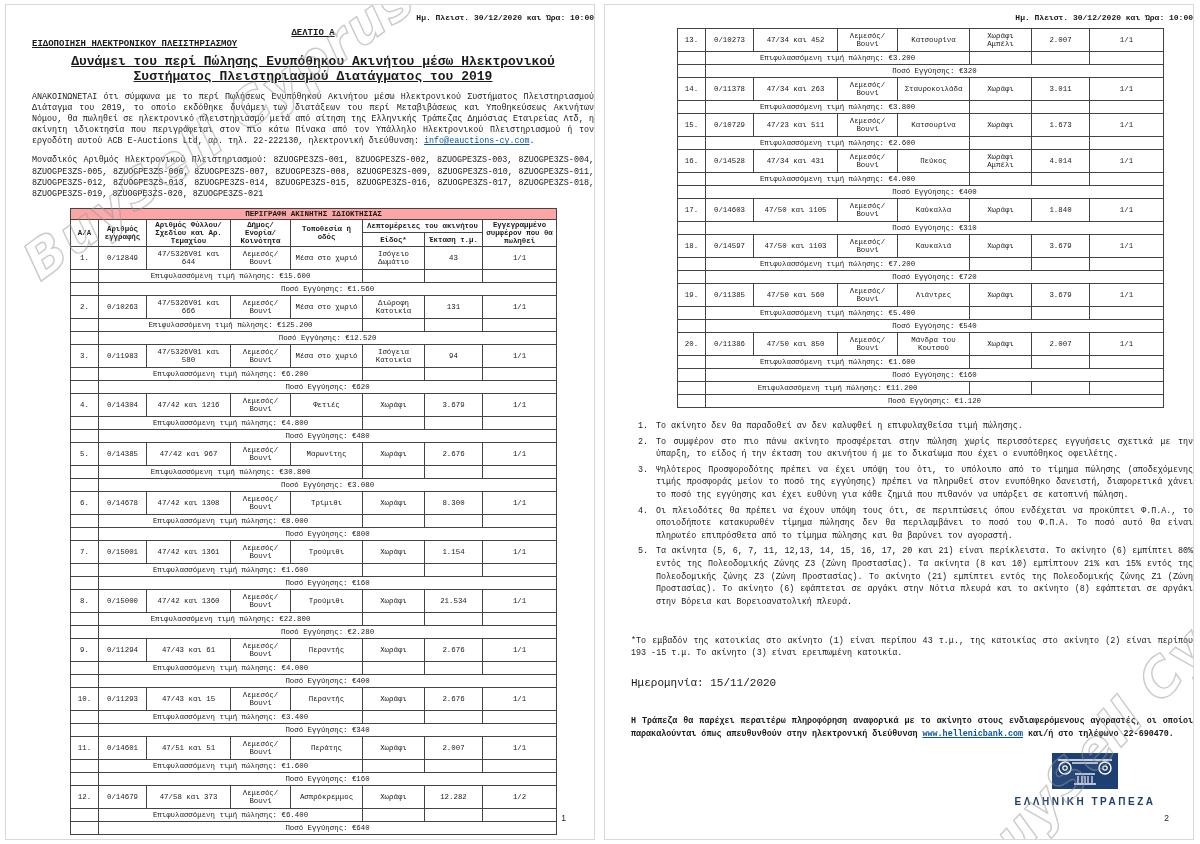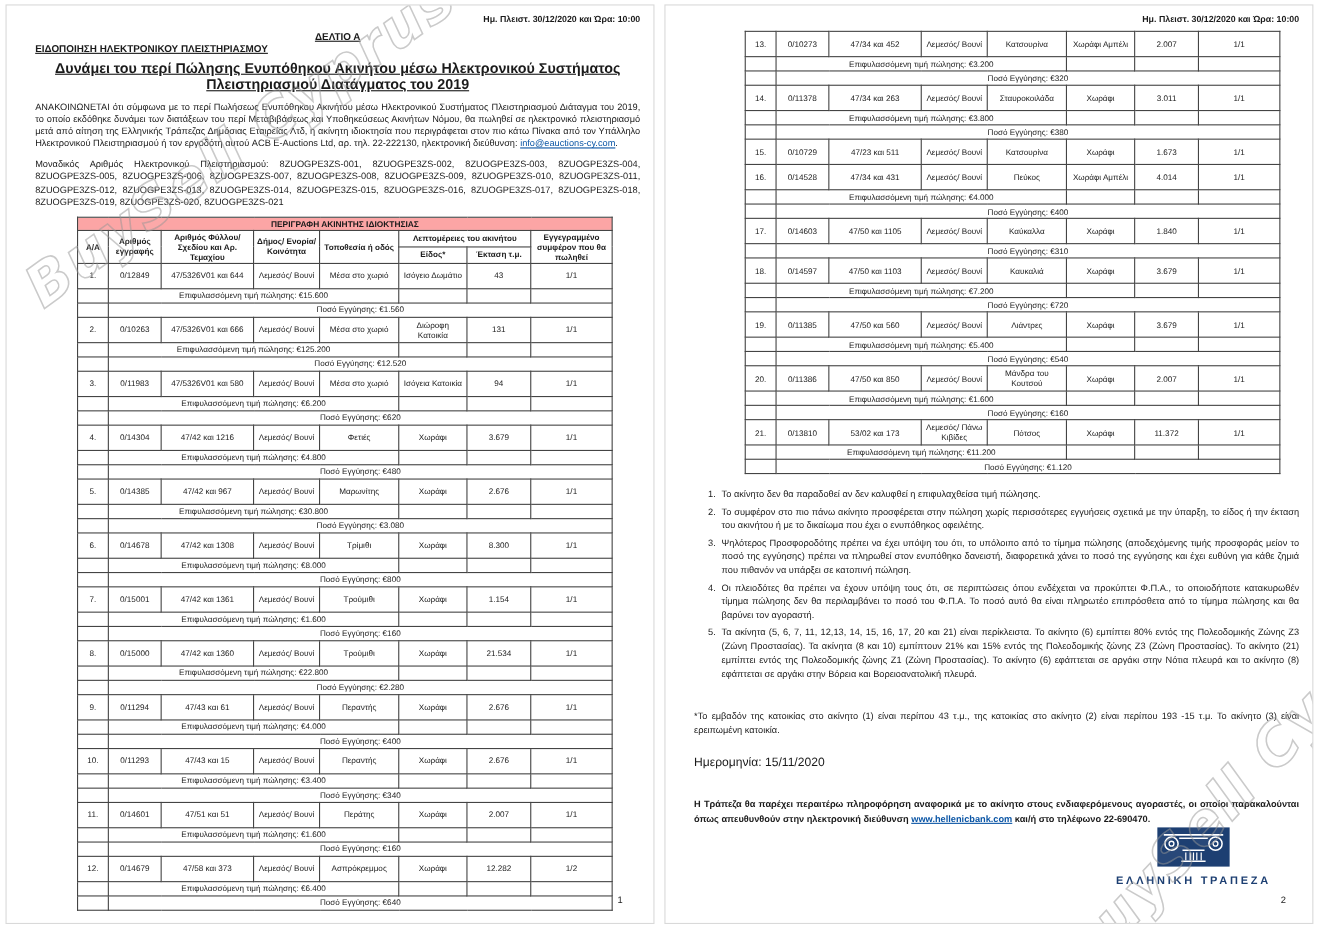--- a/index.html
+++ b/index.html
@@ -7,21 +7,21 @@
     width:1200px;height:844px;background:#ffffff;position:relative;
     font-family:"Liberation Sans","DejaVu Sans",sans-serif;color:#1a1a1a;
     -webkit-font-smoothing:antialiased;
   }
   .sheet{
     position:absolute;top:4px;width:590px;height:836px;background:#fff;
     border:1px solid #d9d9d9;box-sizing:border-box;overflow:hidden;
   }
   #sheet1{left:5px;}
   #sheet2{left:604px;}
-  .inner{position:absolute;left:26px;right:12px;top:8px;}
+  .inner{position:absolute;left:26px;right:0;top:8px;font-family:Liberation Mono, monospace;}
 
   .date-line{font-size:8px;font-weight:600;text-align:right;margin:0 0 6px 0;}
   .t1{font-size:9px;font-weight:700;text-align:center;text-decoration:underline;margin:4px 0 1px 0;}
   .t2{font-size:9px;font-weight:700;text-align:left;text-decoration:underline;margin:0 0 5px 0;}
   .t3{font-size:13px;font-weight:700;text-align:center;text-decoration:underline;margin:0 0 8px 0;}
   p.body{font-size:8.4px;line-height:1.32;text-align:justify;margin:0 0 8px 0;}
   a.lnk{color:#0a55a5;text-decoration:underline;cursor:pointer;}
 
   table.props{
     border-collapse:collapse;table-layout:fixed;width:414px;
@@ -413,34 +413,37 @@
             <td>3.011</td>
             <td>1/1</td>
           </tr>
           <tr>
             <td></td>
             <td colspan="4" class="sub">Επιφυλασσόμενη τιμή πώλησης: €3.800</td>
             <td></td>
             <td></td>
             <td></td>
           </tr>
-          <tr>
-            <td></td>
-            <td colspan="7" class="sub">Ποσό Εγγύησης: €380</td>
-          </tr>
           <tr class="main">
             <td>15.</td>
             <td>0/10729</td>
             <td>47/23 και 511</td>
             <td>Λεμεσός/ Βουνί</td>
             <td>Κατσουρίνα</td>
             <td>Χωράφι</td>
             <td>1.673</td>
             <td>1/1</td>
           </tr>
+          <tr>
+            <td></td>
+            <td colspan="4" class="sub">Επιφυλασσόμενη τιμή πώλησης: €2.600</td>
+            <td></td>
+            <td></td>
+            <td></td>
+          </tr>
           <tr class="main">
             <td>16.</td>
             <td>0/14528</td>
             <td>47/34 και 431</td>
             <td>Λεμεσός/ Βουνί</td>
             <td>Πεύκος</td>
             <td>Χωράφι Αμπέλι</td>
             <td>4.014</td>
             <td>1/1</td>
           </tr>
@@ -524,30 +527,20 @@
           <tr>
             <td></td>
             <td colspan="4" class="sub">Επιφυλασσόμενη τιμή πώλησης: €1.600</td>
             <td></td>
             <td></td>
             <td></td>
           </tr>
           <tr>
             <td></td>
             <td colspan="7" class="sub">Ποσό Εγγύησης: €160</td>
-          </tr>
-          <tr class="main">
-            <td>21.</td>
-            <td>0/13810</td>
-            <td>53/02 και 173</td>
-            <td>Λεμεσός/ Πάνω Κιβίδες</td>
-            <td>Πότσος</td>
-            <td>Χωράφι</td>
-            <td>11.372</td>
-            <td>1/1</td>
           </tr>
           <tr>
             <td></td>
             <td colspan="4" class="sub">Επιφυλασσόμενη τιμή πώλησης: €11.200</td>
             <td></td>
             <td></td>
             <td></td>
           </tr>
           <tr>
             <td></td>

